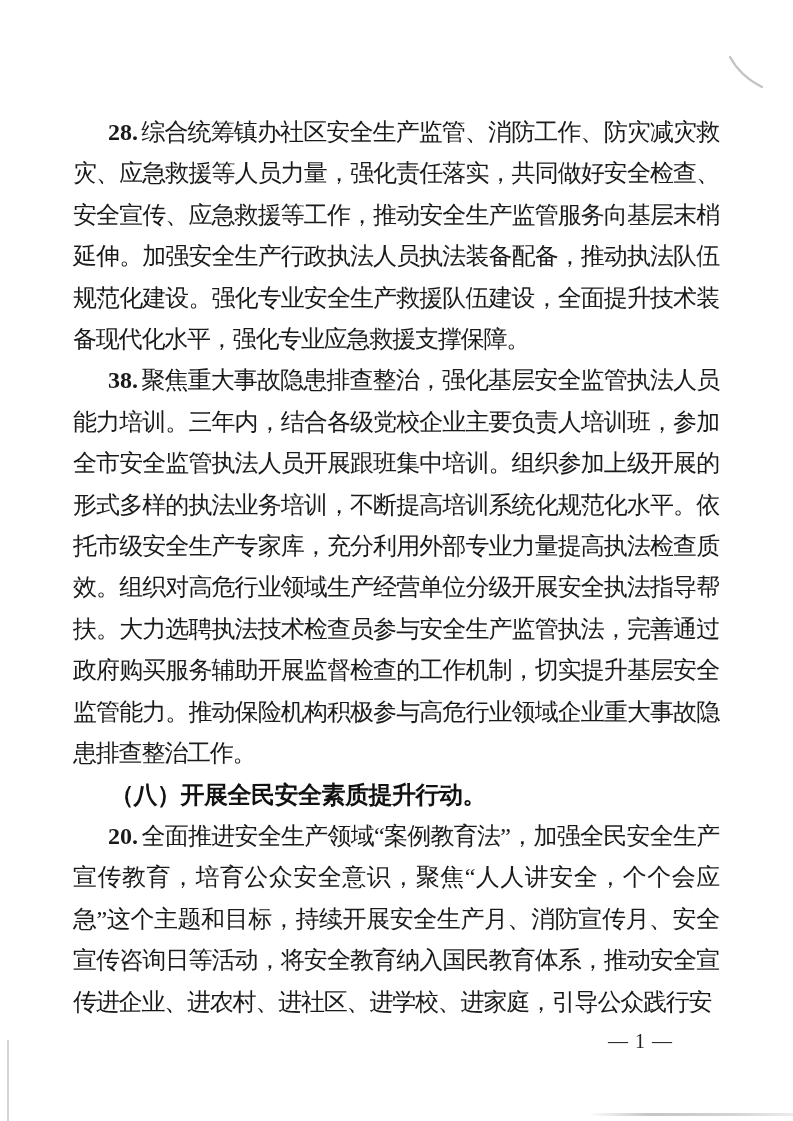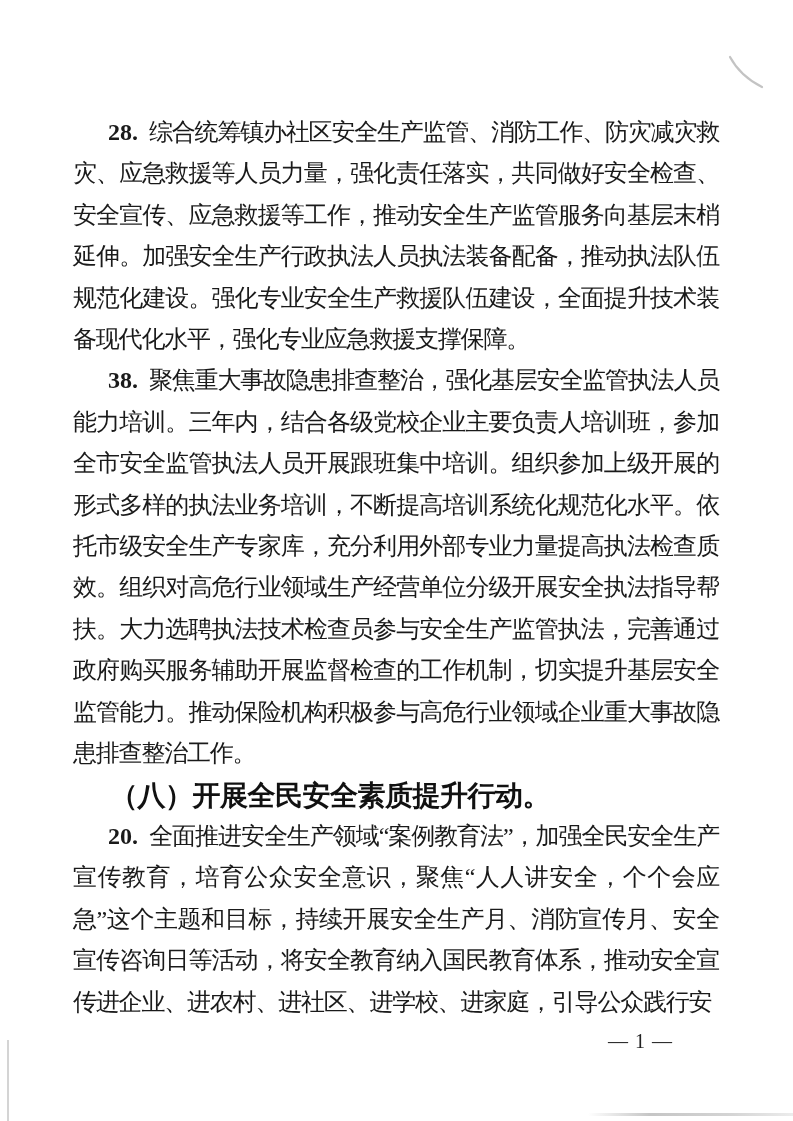--- a/index.html
+++ b/index.html
@@ -31,25 +31,25 @@
     text-justify: inter-character;
     color: #1a1a1a;
   }
   .para.numbered {
     text-indent: 35px;
   }
   .pnum {
     font-weight: bold;
     letter-spacing: 0;
     font-family: "Liberation Serif", serif;
-    margin-right: 11px;
+    margin-right: 3px;
   }
   .heading {
     margin: 0;
-    font-size: 28px;
+    font-size: 24px;
     line-height: 41.4px;
     letter-spacing: -0.5px;
     font-weight: bold;
     text-indent: 37px;
     color: #111111;
   }
   .page-number {
     position: absolute;
     top: 1030px;
     right: 120px;

